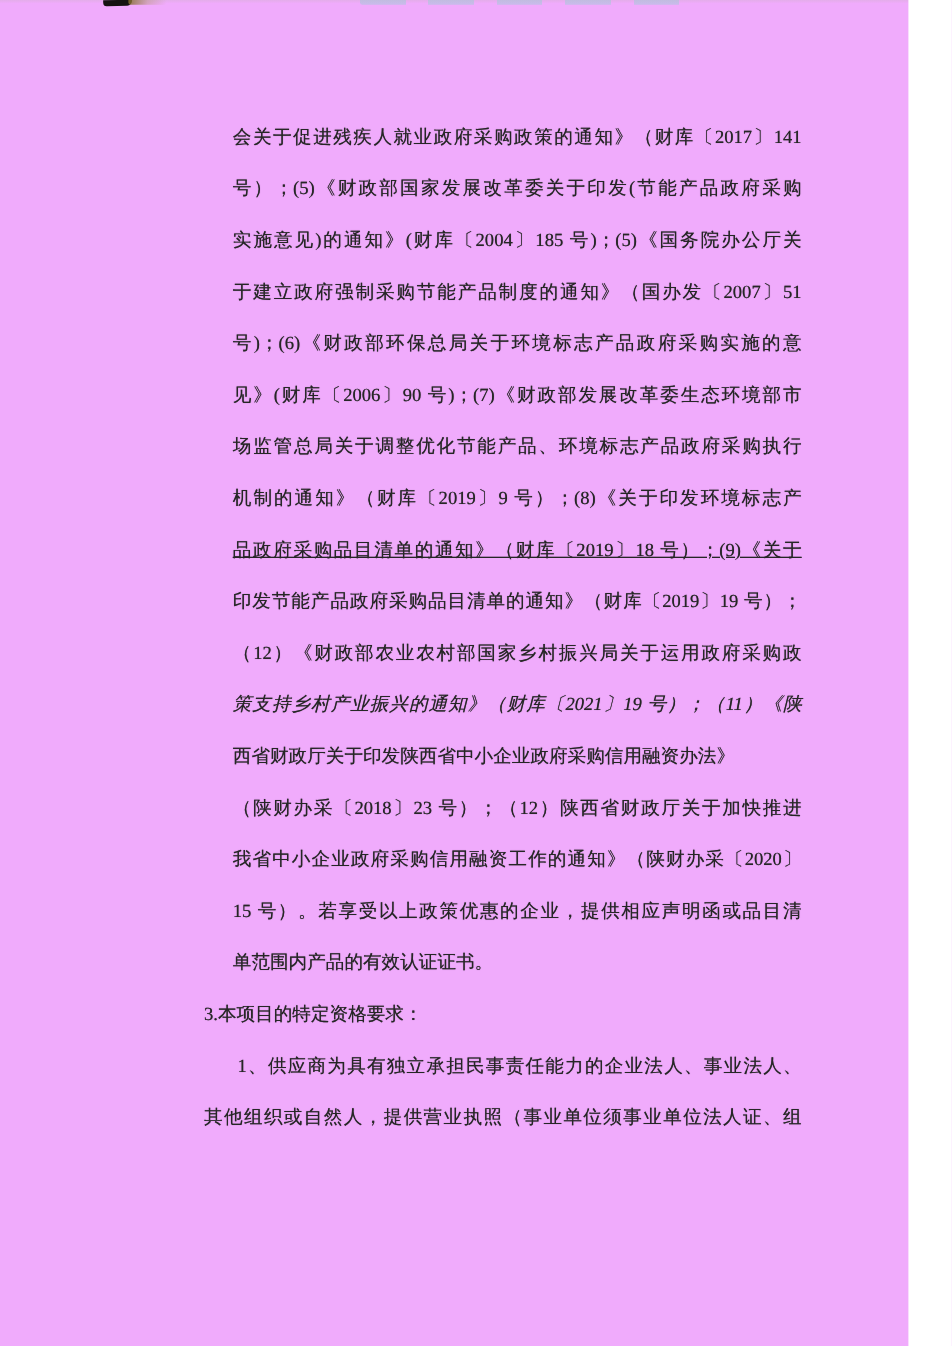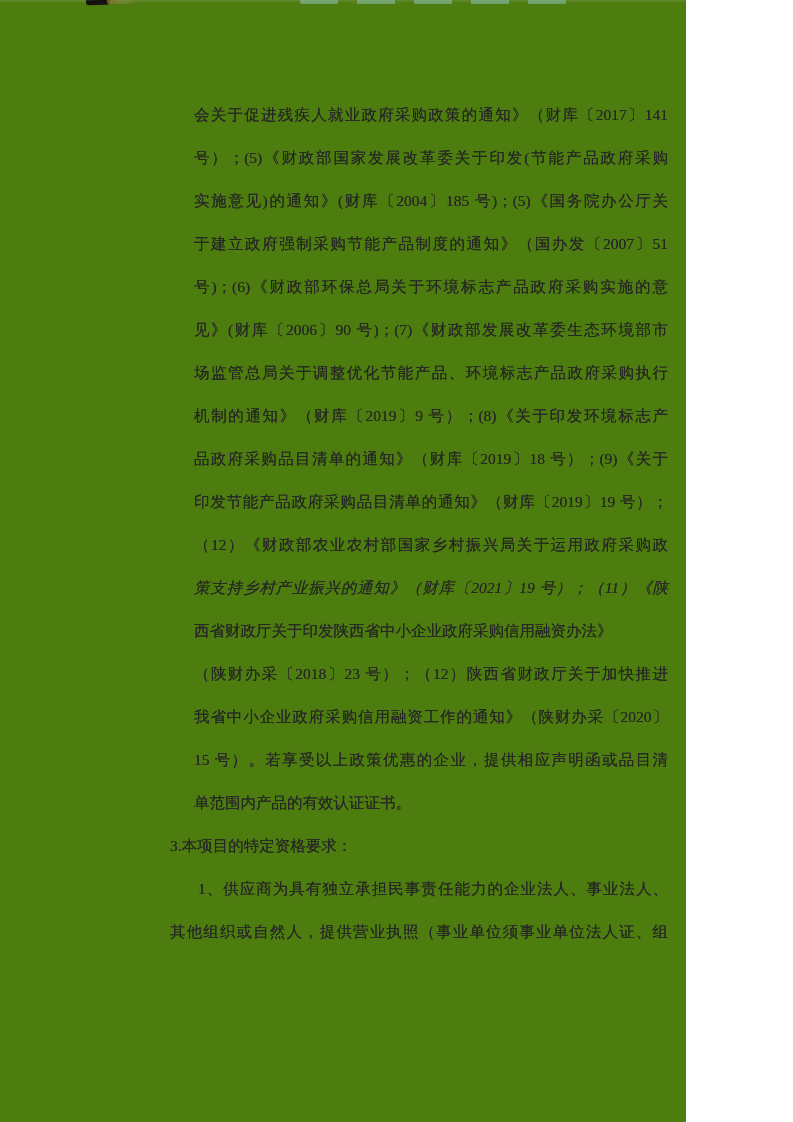--- a/index.html
+++ b/index.html
@@ -2,23 +2,23 @@
 <html><head>
 <meta charset="utf-8">
 <style>
   html, body {
     margin: 0;
     padding: 0;
     background: #ffffff;
   }
   .page {
     position: relative;
-    width: 686px;
+    width: 757px;
     height: 1122px;
-    background: #4d7c0f;
+    background: #f0abfc;
     overflow: hidden;
     font-family: "Liberation Serif", "DejaVu Serif", serif;
   }
   
   .top-edge-tint {
     position: absolute;
     left: 0; top: 0;
     width: 100%; height: 3px;
     background: linear-gradient(to bottom, rgba(185,180,168,0.22), rgba(255,255,255,0));
     pointer-events: none;
@@ -81,21 +81,21 @@
   <div class="cyan-dashes"></div>
   <div class="textblock" id="textblock">
       <div class="line stretch" style="padding-left: 24px;">会关于促进残疾人就业政府采购政策的通知》（财库〔2017〕141</div>
       <div class="line stretch" style="padding-left: 24px;">号）；(5)《财政部国家发展改革委关于印发(节能产品政府采购</div>
       <div class="line stretch" style="padding-left: 24px;">实施意见)的通知》(财库〔2004〕185 号)；(5)《国务院办公厅关</div>
       <div class="line stretch" style="padding-left: 24px;">于建立政府强制采购节能产品制度的通知》（国办发〔2007〕51</div>
       <div class="line stretch" style="padding-left: 24px;">号)；(6)《财政部环保总局关于环境标志产品政府采购实施的意</div>
       <div class="line stretch" style="padding-left: 24px;">见》(财库〔2006〕90 号)；(7)《财政部发展改革委生态环境部市</div>
       <div class="line stretch" style="padding-left: 24px;">场监管总局关于调整优化节能产品、环境标志产品政府采购执行</div>
       <div class="line stretch" style="padding-left: 24px;">机制的通知》（财库〔2019〕9 号）；(8)《关于印发环境标志产</div>
-      <div class="line stretch" style="padding-left: 24px;">品政府采购品目清单的通知》（财库〔2019〕18 号）；(9)《关于</div>
+      <div class="line stretch" style="padding-left: 24px; text-decoration: underline;">品政府采购品目清单的通知》（财库〔2019〕18 号）；(9)《关于</div>
       <div class="line stretch" style="padding-left: 24px;">印发节能产品政府采购品目清单的通知》（财库〔2019〕19 号）；</div>
       <div class="line stretch" style="padding-left: 24px;">（12）《财政部农业农村部国家乡村振兴局关于运用政府采购政</div>
       <div class="line stretch" style="padding-left: 24px; font-style: italic;">策支持乡村产业振兴的通知》（财库〔2021〕19 号）；（11）《陕</div>
       <div class="line" style="padding-left: 24px;">西省财政厅关于印发陕西省中小企业政府采购信用融资办法》</div>
       <div class="line stretch" style="padding-left: 24px;">（陕财办采〔2018〕23 号）；（12）陕西省财政厅关于加快推进</div>
       <div class="line stretch" style="padding-left: 24px;">我省中小企业政府采购信用融资工作的通知》（陕财办采〔2020〕</div>
       <div class="line stretch" style="padding-left: 24px;">15 号）。若享受以上政策优惠的企业，提供相应声明函或品目清</div>
       <div class="line" style="padding-left: 24px;">单范围内产品的有效认证证书。</div>
       <div class="line" style="padding-left: 0px;">3.本项目的特定资格要求：</div>
       <div class="line stretch" style="padding-left: 28px;">1、供应商为具有独立承担民事责任能力的企业法人、事业法人、</div>

